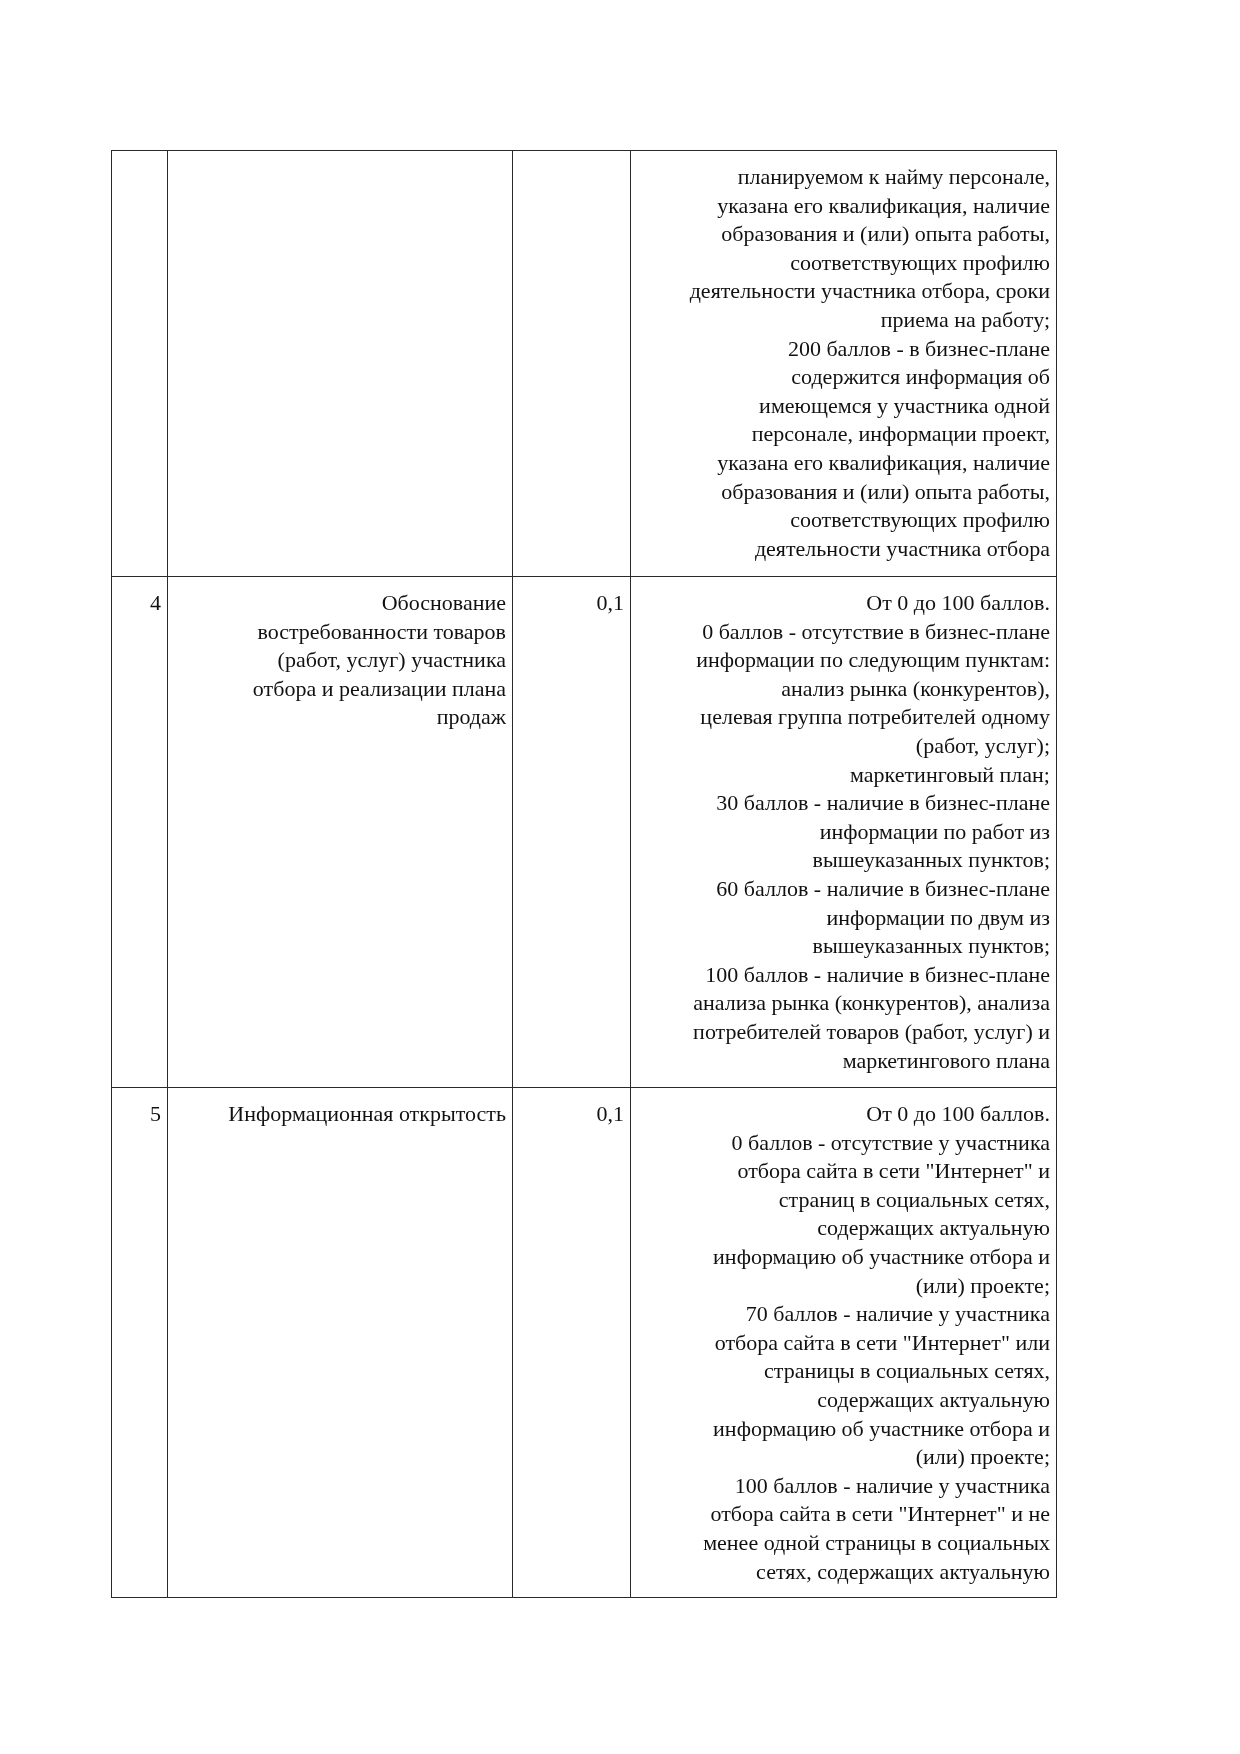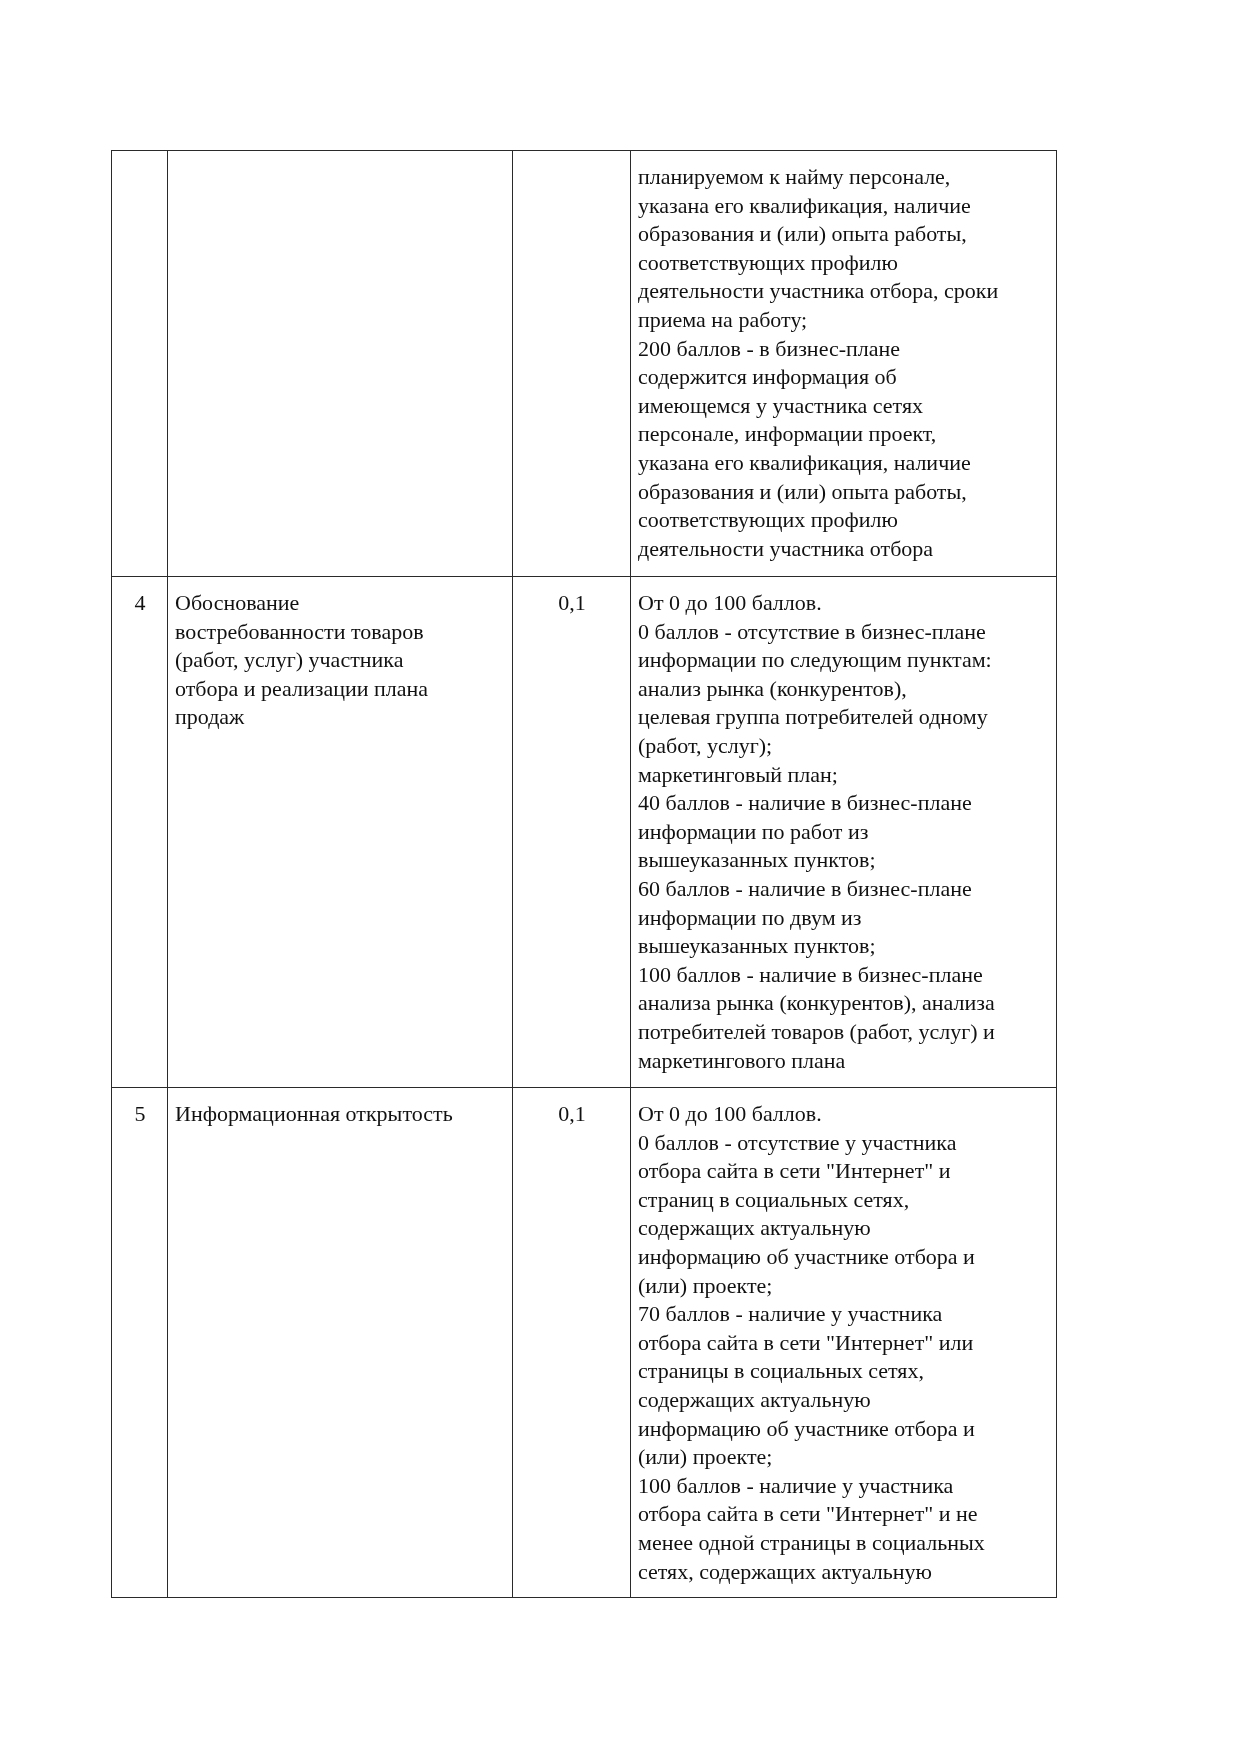--- a/index.html
+++ b/index.html
@@ -14,20 +14,21 @@
       font-family: "Liberation Serif", "DejaVu Serif", serif;
       font-size: 22px;
       line-height: 28.6px;
       color: #111;
     }
     table.crit td {
       border: 1.5px solid #2a2a2a;
       vertical-align: top;
       padding: 12px 6px 0 7px;
       word-wrap: break-word;
+      text-align: right;
     }
     td.c-num { width: 42px; text-align: center; padding-left: 0; padding-right: 0; }
     td.c-name { width: 331px; }
     td.c-weight { width: 104px; text-align: center; }
     td.c-desc { width: auto; padding-left: 7px; padding-right: 4px; }
     .line { display: block; white-space: nowrap; }
     tr.r1 td { height: 413px; }
     tr.r2 td { height: 498px; }
     tr.r3 td { height: 497px; }
   </style>
@@ -44,21 +45,21 @@
         <td class="c-weight"></td>
         <td class="c-desc">
             <span class="line">планируемом к найму персонале,</span>
             <span class="line">указана его квалификация, наличие</span>
             <span class="line">образования и (или) опыта работы,</span>
             <span class="line">соответствующих профилю</span>
             <span class="line">деятельности участника отбора, сроки</span>
             <span class="line">приема на работу;</span>
             <span class="line">200 баллов - в бизнес-плане</span>
             <span class="line">содержится информация об</span>
-            <span class="line">имеющемся у участника сетях</span>
+            <span class="line">имеющемся у участника одной</span>
             <span class="line">персонале, информации проект,</span>
             <span class="line">указана его квалификация, наличие</span>
             <span class="line">образования и (или) опыта работы,</span>
             <span class="line">соответствующих профилю</span>
             <span class="line">деятельности участника отбора</span>
           </td>
       </tr>
 
       <tr class="r2">
         <td class="c-num">4</td>
@@ -71,21 +72,21 @@
           </td>
         <td class="c-weight">0,1</td>
         <td class="c-desc">
             <span class="line">От 0 до 100 баллов.</span>
             <span class="line">0 баллов - отсутствие в бизнес-плане</span>
             <span class="line">информации по следующим пунктам:</span>
             <span class="line">анализ рынка (конкурентов),</span>
             <span class="line">целевая группа потребителей одному</span>
             <span class="line">(работ, услуг);</span>
             <span class="line">маркетинговый план;</span>
-            <span class="line">40 баллов - наличие в бизнес-плане</span>
+            <span class="line">30 баллов - наличие в бизнес-плане</span>
             <span class="line">информации по работ из</span>
             <span class="line">вышеуказанных пунктов;</span>
             <span class="line">60 баллов - наличие в бизнес-плане</span>
             <span class="line">информации по двум из</span>
             <span class="line">вышеуказанных пунктов;</span>
             <span class="line">100 баллов - наличие в бизнес-плане</span>
             <span class="line">анализа рынка (конкурентов), анализа</span>
             <span class="line">потребителей товаров (работ, услуг) и</span>
             <span class="line">маркетингового плана</span>
           </td>

